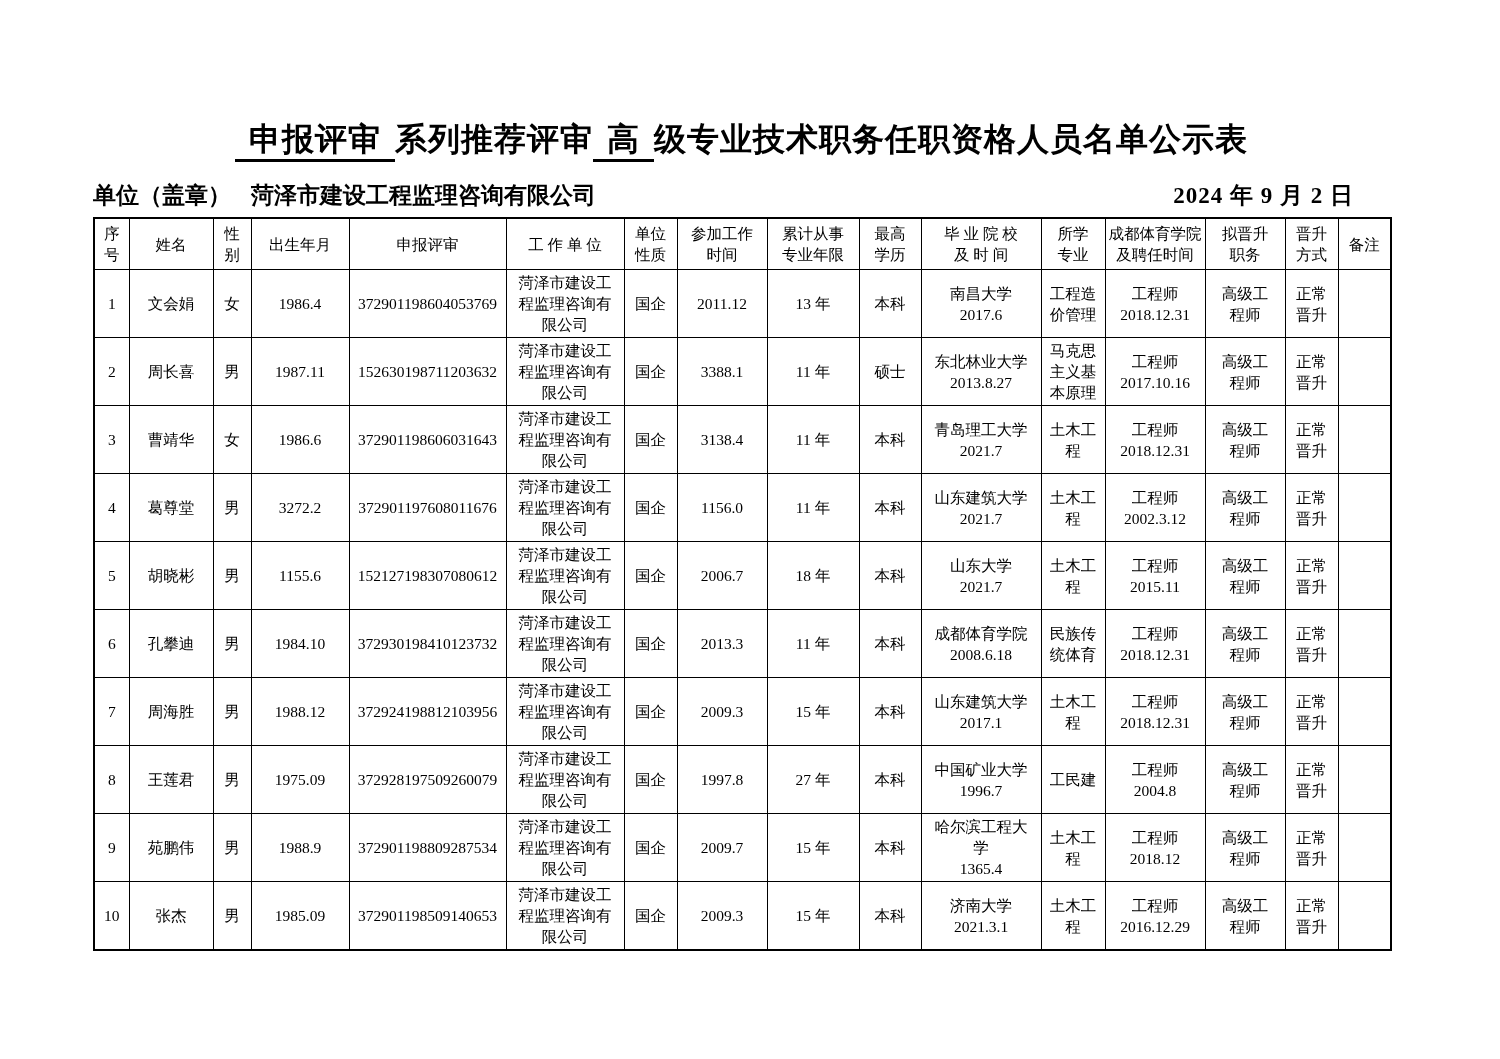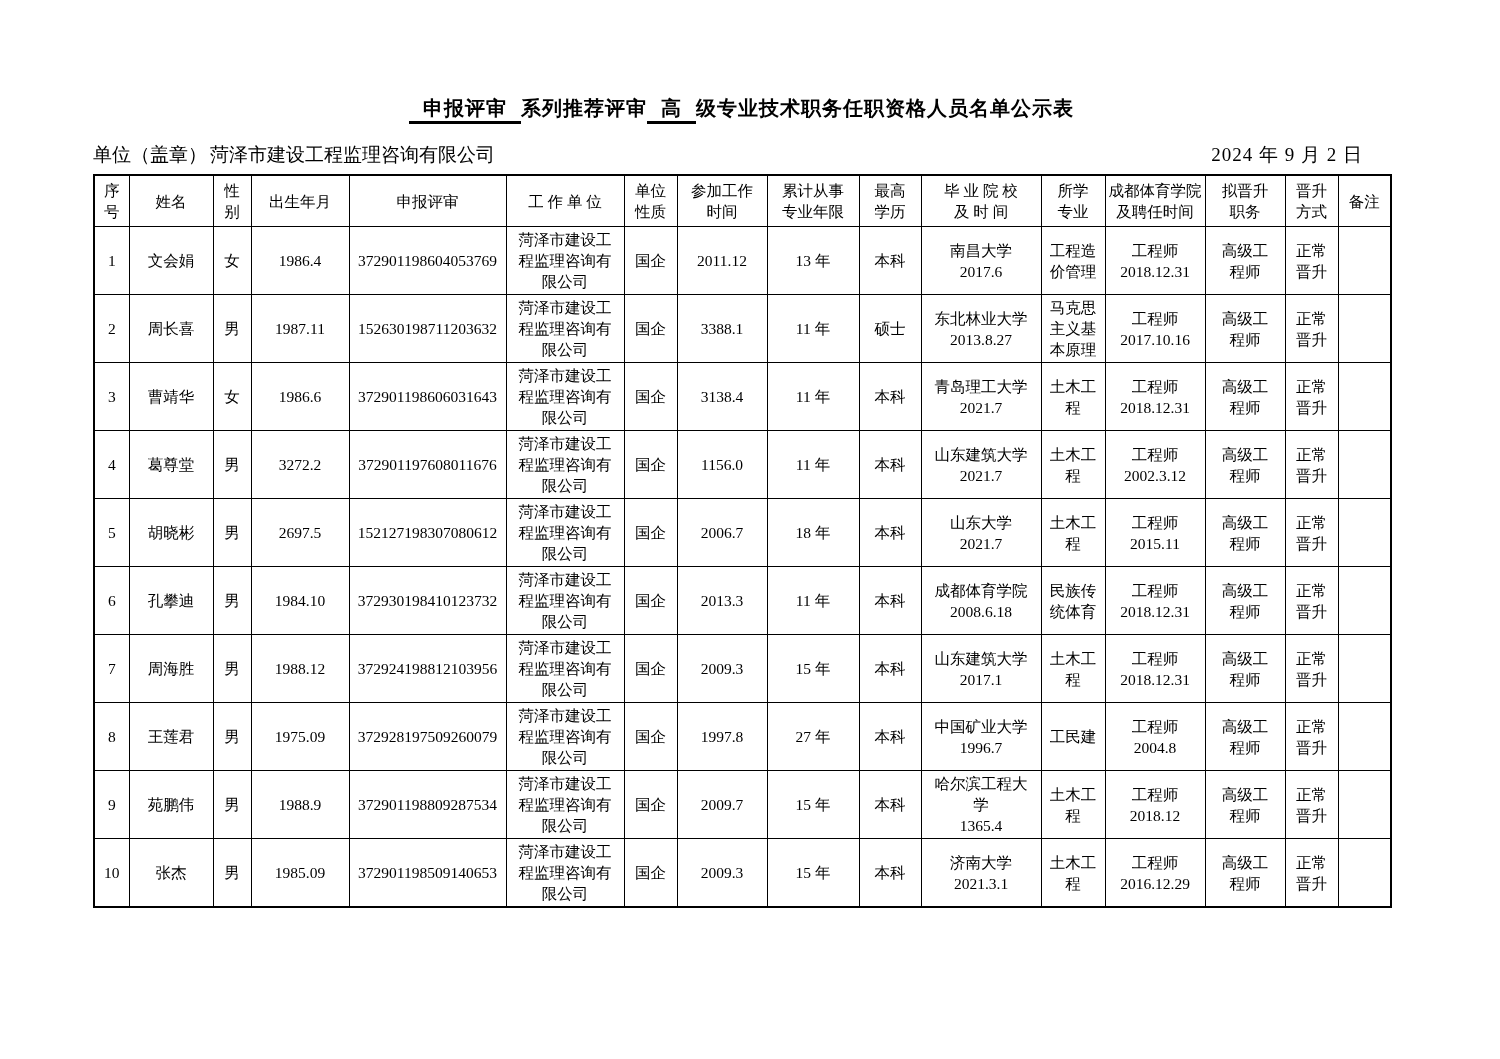--- a/index.html
+++ b/index.html
@@ -8,47 +8,47 @@
     width: 1500px; height: 1059px;
     background: #ffffff;
     color: #000;
     font-family: "Liberation Serif", "DejaVu Serif", serif;
   }
   .doc {
     width: 1297px;
     margin-left: 93px;
   }
   .title {
-    margin-top: 96px;
+    margin-top: 120px;
     text-align: center;
     font-family: "Liberation Sans", "DejaVu Sans", sans-serif;
     font-weight: bold;
-    font-size: 20px;
+    font-size: 32px;
     letter-spacing: 1px;
     line-height: 1.2;
     white-space: nowrap;
   }
   .title .blank {
     display: inline-block;
     border-bottom: 3px solid #000;
     padding: 0 14px 1px 14px;
   }
   .meta {
     display: flex;
     align-items: flex-end;
     justify-content: space-between;
     margin-top: 20px;
     margin-bottom: 7px;
-    font-weight: normal;
-    font-size: 19px;
+    font-weight: bold;
+    font-size: 23px;
     line-height: 1.2;
   }
   .meta .left { display: flex; }
-  .meta .unit-name { margin-left: 3px; }
-  .meta .date { margin-right: 27px; letter-spacing: 1px; }
+  .meta .unit-name { margin-left: 20px; }
+  .meta .date { margin-right: 36px; letter-spacing: 1px; }
   table.roster {
     width: 1297px;
     table-layout: fixed;
     border-collapse: collapse;
     border: 2px solid #000;
   }
   table.roster th, table.roster td {
     border: 1px solid #000;
     text-align: center;
     vertical-align: middle;
@@ -233,21 +233,21 @@
           <td>高级工
 程师</td>
           <td>正常
 晋升</td>
           <td></td>
         </tr>
         <tr>
           <td>5</td>
           <td>胡晓彬</td>
           <td>男</td>
-          <td>2697.5</td>
+          <td>1155.6</td>
           <td>152127198307080612</td>
           <td>菏泽市建设工
 程监理咨询有
 限公司</td>
           <td>国企</td>
           <td>2006.7</td>
           <td>18 年</td>
           <td>本科</td>
           <td>山东大学
 2021.7</td>

